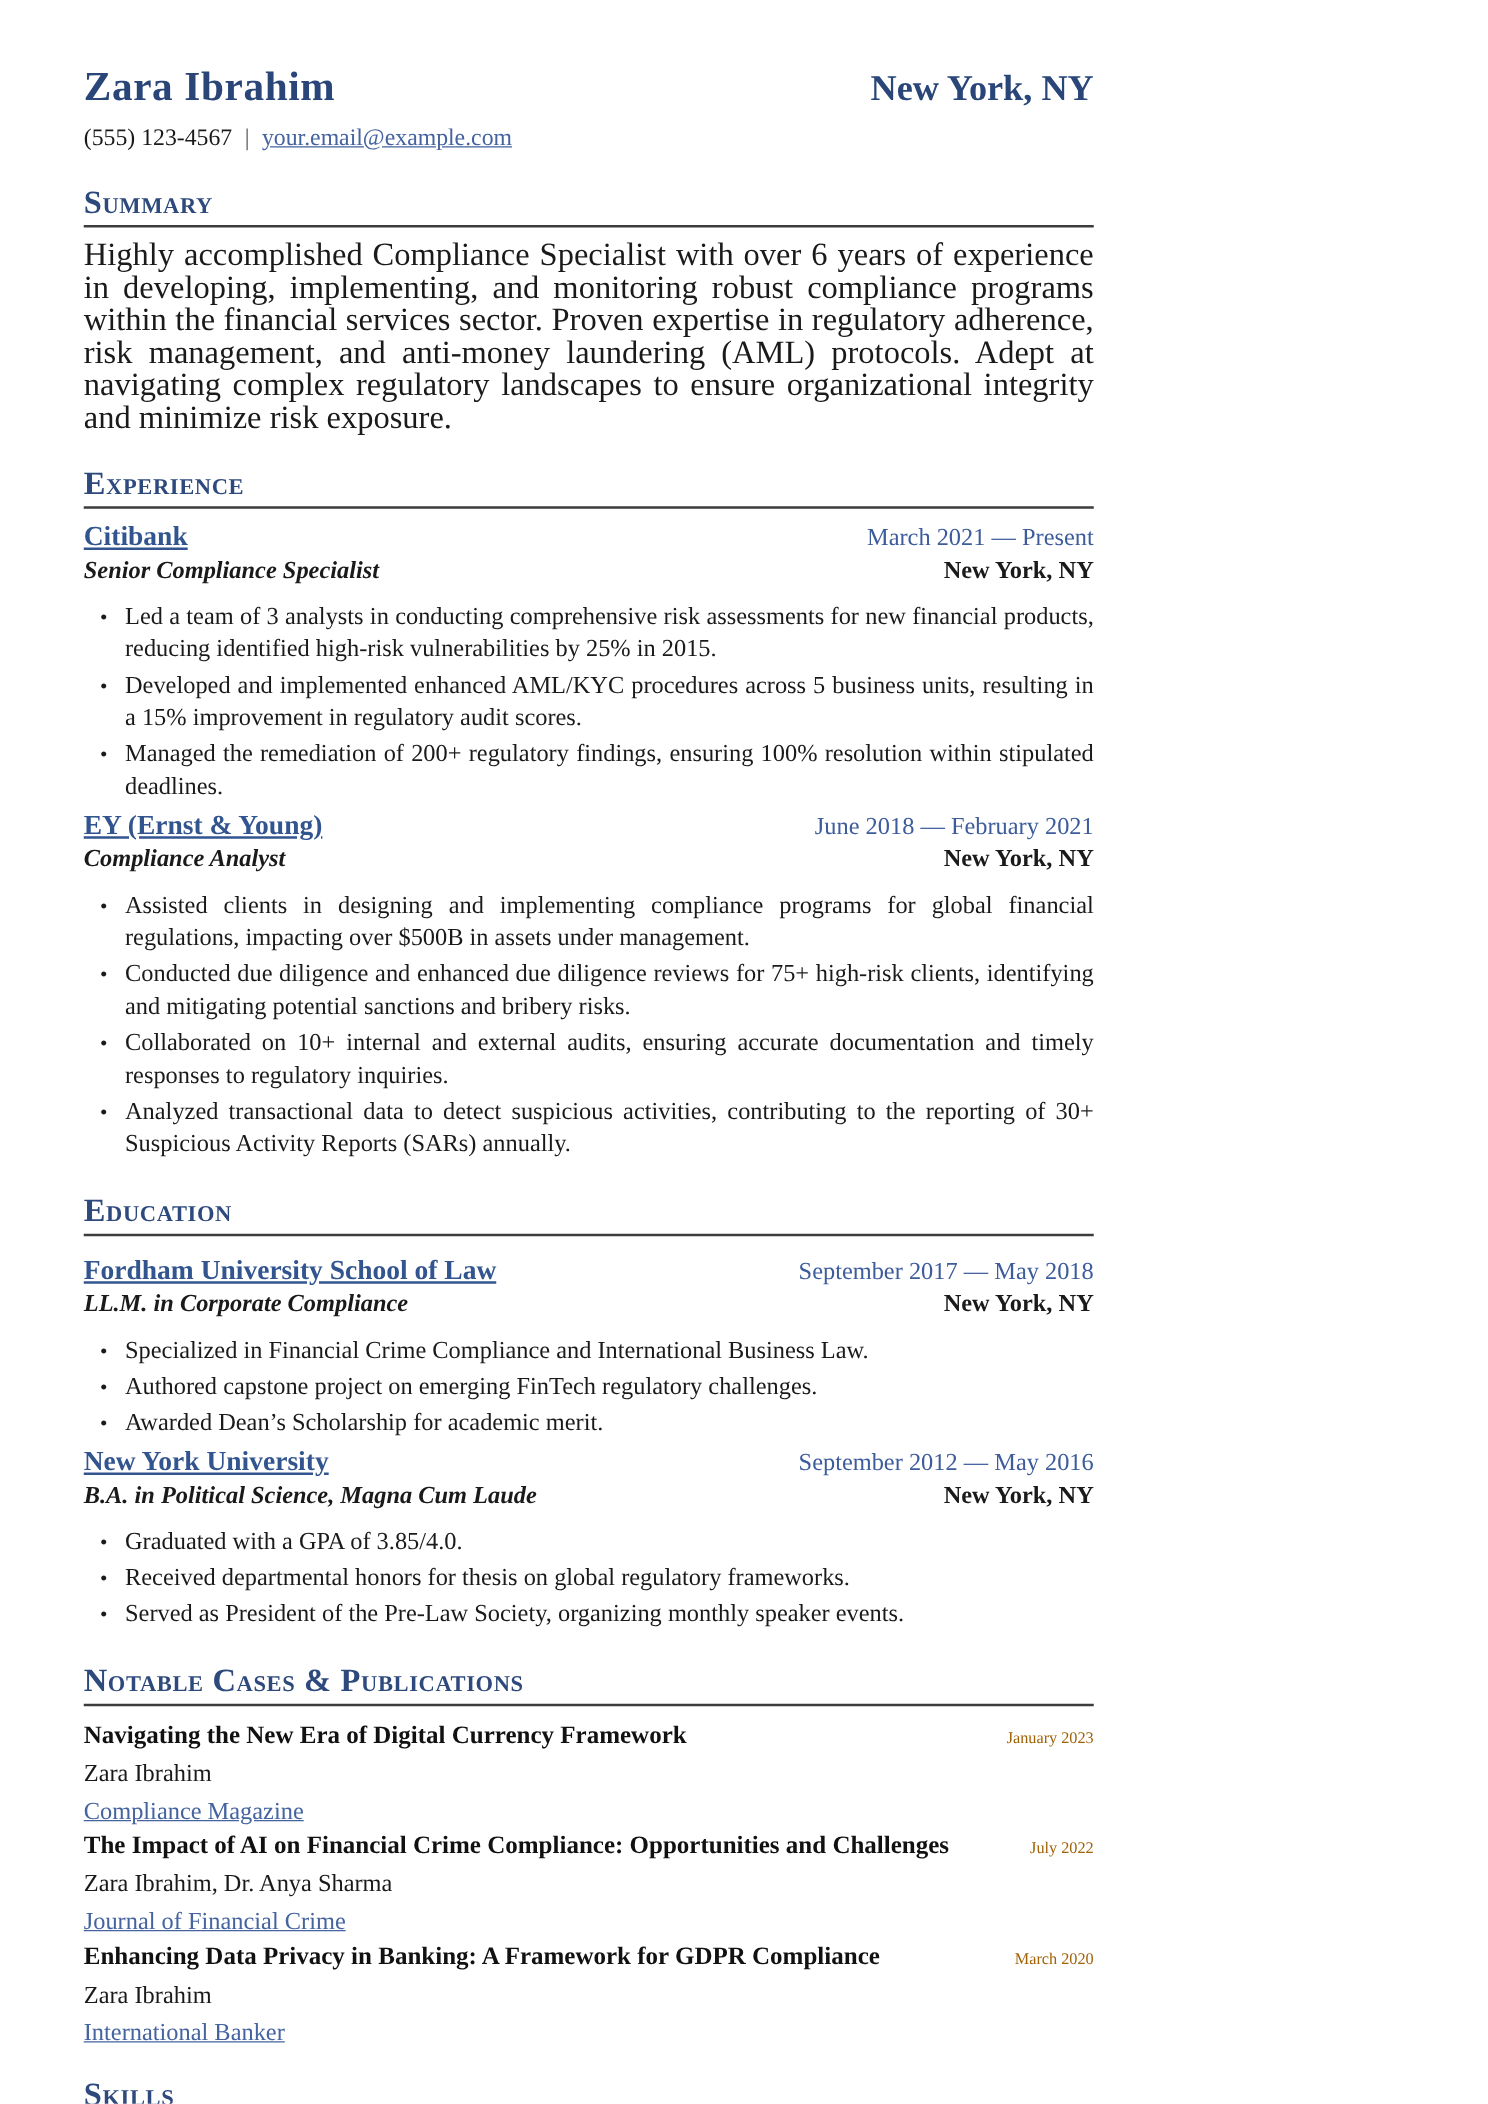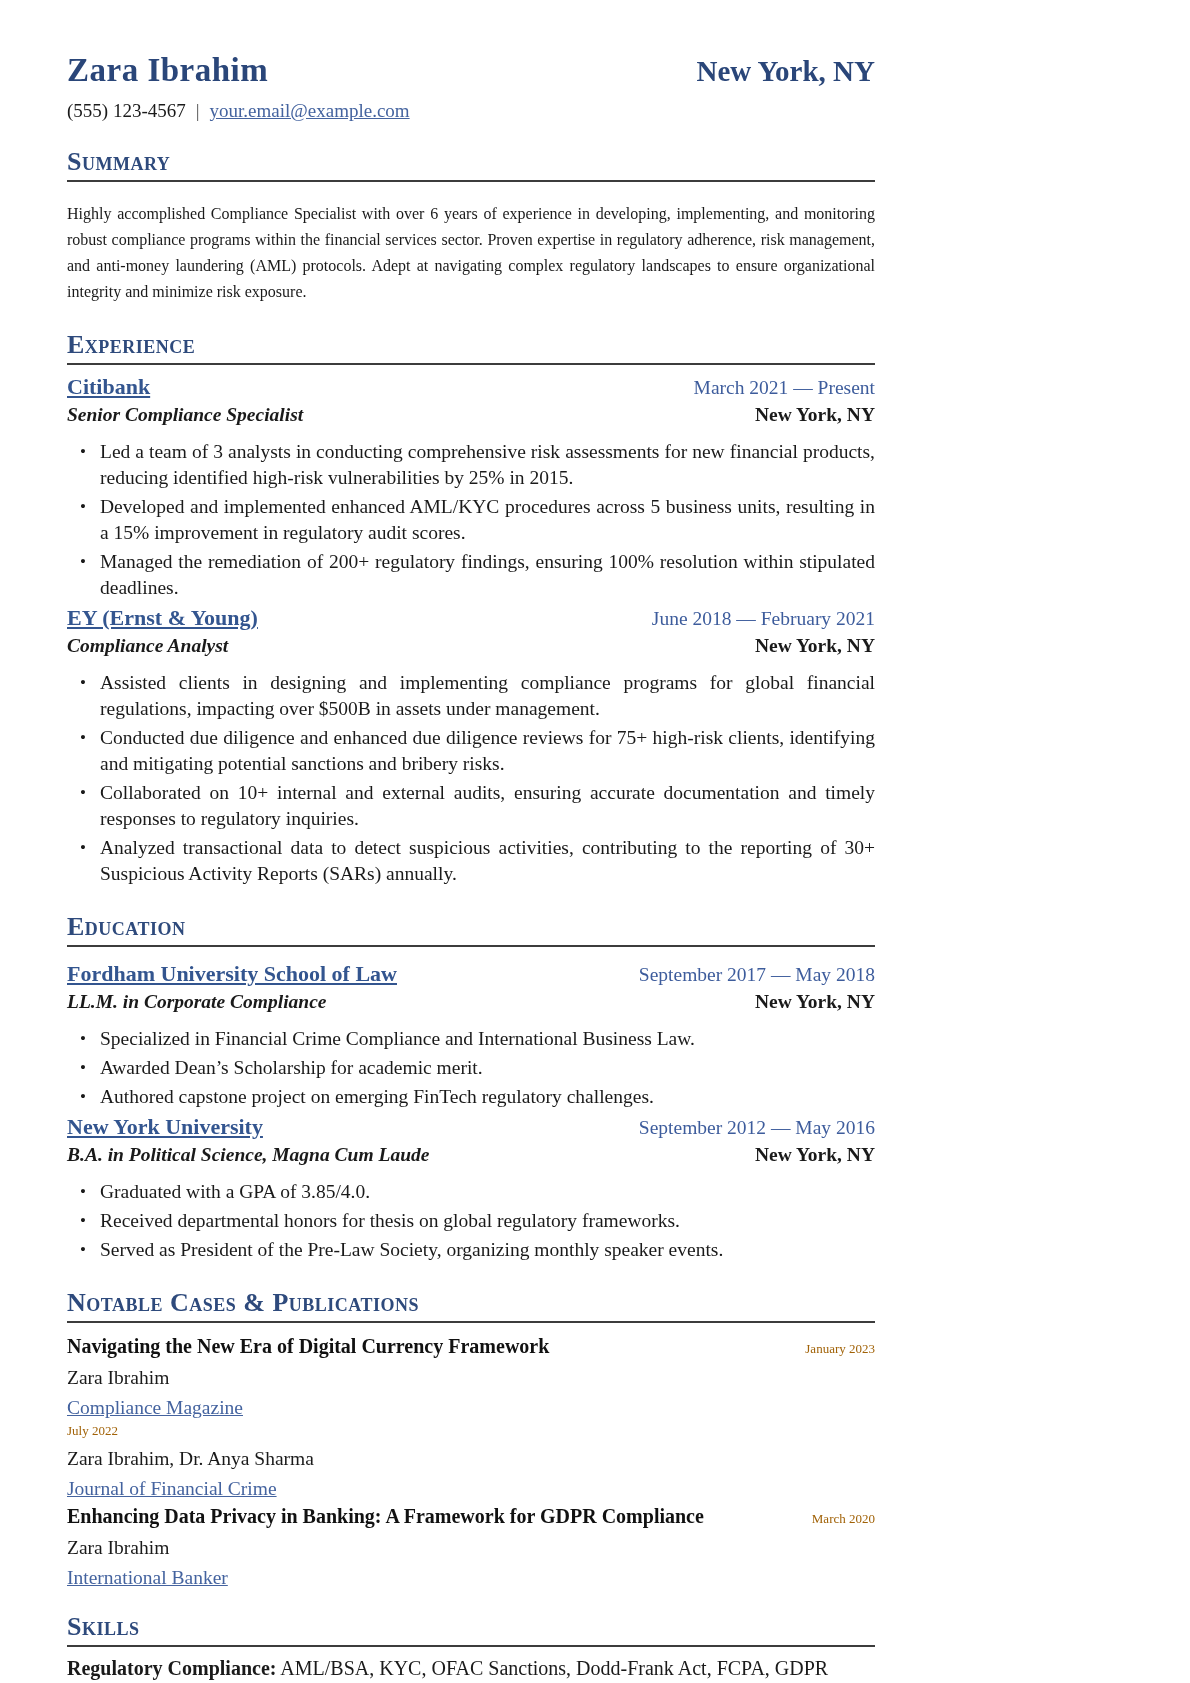--- a/index.html
+++ b/index.html
@@ -39,22 +39,22 @@
     font-variant: small-caps;
     font-size: 26px; font-weight: 700; color: #2e4a7c;
     letter-spacing: 0.5px;
     border-bottom: 2px solid #3c3c3c;
     padding-bottom: 3px;
     line-height: 1.15;
   }
 
   
   .para {
-    margin-top: 19px;
-    font-size: 16px; line-height: 26px;
+    margin-top: 9px;
+    font-size: 26px; line-height: 26px;
     text-align: justify;
   }
 
   
   .entry-head {
     display: flex; justify-content: space-between; align-items: baseline;
     margin-top: 9px;
     gap: 25px;
   }
   .entry-company {
@@ -163,22 +163,22 @@
     <div class="entry-head" style="margin-top:14px;">
       <a class="entry-company">Fordham University School of Law</a>
       <span class="entry-dates">September 2017 — May 2018</span>
     </div>
     <div class="entry-subhead">
       <span class="entry-title">LL.M. in Corporate Compliance</span>
       <span class="entry-location">New York, NY</span>
     </div>
     <ul class="bullets">
       <li>Specialized in Financial Crime Compliance and International Business Law.</li>
+      <li>Authored capstone project on emerging FinTech regulatory challenges.</li>
       <li>Awarded Dean’s Scholarship for academic merit.</li>
-      <li>Authored capstone project on emerging FinTech regulatory challenges.</li>
     </ul>
   </div>
 
   <div>
     <div class="entry-head" style="margin-top:2px;">
       <a class="entry-company">New York University</a>
       <span class="entry-dates">September 2012 — May 2016</span>
     </div>
     <div class="entry-subhead">
       <span class="entry-title">B.A. in Political Science, Magna Cum Laude</span>
@@ -199,20 +199,21 @@
       <span class="pub-date">January 2023</span>
     </div>
     <div class="pub-authors">Zara Ibrahim</div>
     <div class="pub-venue-row">
       <a class="pub-venue">Compliance Magazine</a>
     </div>
   </div>
 
   <div>
     <div class="pub-head" style="margin-top:6px;">
+      <span class="pub-title">The Impact of AI on Financial Crime Compliance: Opportunities and Challenges</span>
       <span class="pub-date">July 2022</span>
     </div>
     <div class="pub-authors">Zara Ibrahim, Dr. Anya Sharma</div>
     <div class="pub-venue-row">
       <a class="pub-venue">Journal of Financial Crime</a>
     </div>
   </div>
 
   <div>
     <div class="pub-head" style="margin-top:6px;">

